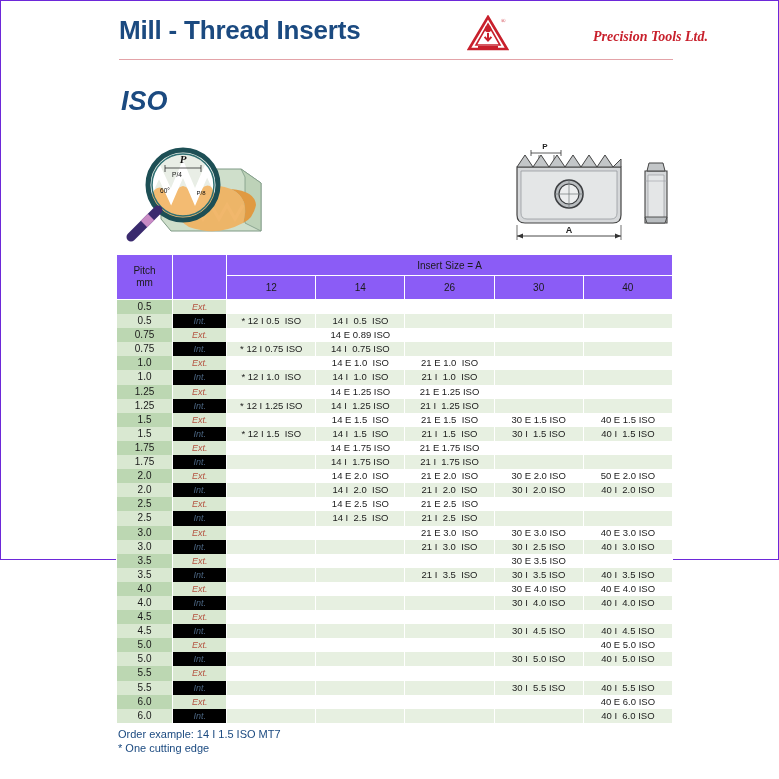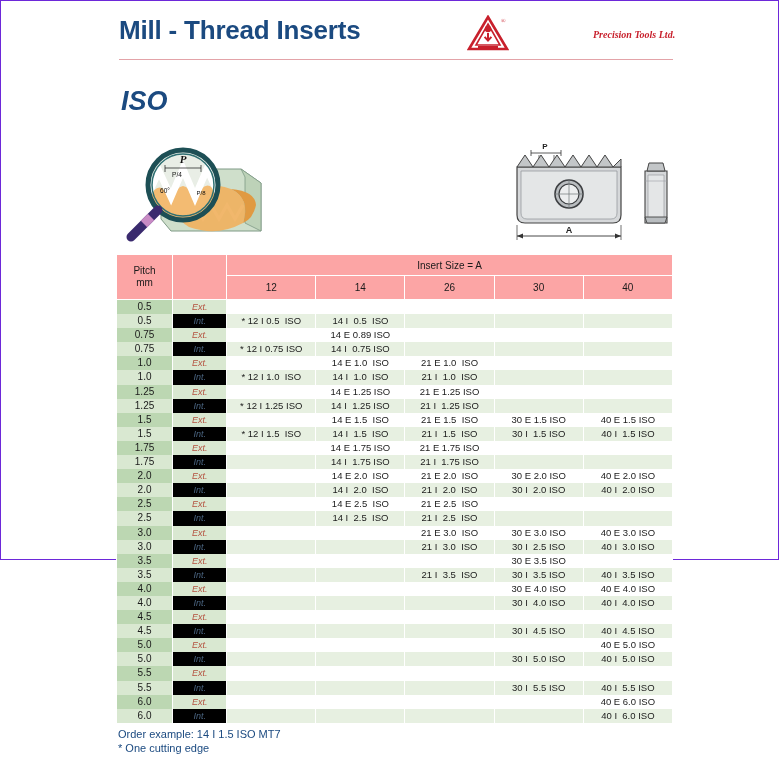--- a/index.html
+++ b/index.html
@@ -65,21 +65,21 @@
     color: #c8202c;
     letter-spacing: -0.3px;
     white-space: nowrap;
   }
   .logo-sub {
     position: absolute;
     left: 126px; top: 16px;
     font-family: "Liberation Serif", serif;
     font-style: italic;
     font-weight: bold;
-    font-size: 10px;
+    font-size: 14px;
     color: #c8202c;
     white-space: nowrap;
   }
 
   
   .iso-heading {
     position: absolute;
     left: 120px; top: 85px;
     font-size: 27px;
     font-weight: bold;
@@ -110,21 +110,21 @@
   }
   .spec-table td, .spec-table th {
     border: 1px solid #ffffff;
     padding: 0;
     margin: 0;
     text-align: center;
     vertical-align: middle;
     font-weight: normal;
   }
   .hdr-green {
-    background: #fca5a5;
+    background: #8b5cf6;
     color: #1a1a1a;
     font-size: 10px;
     font-weight: bold;
   }
   .hdr-pitch {
     height: 44px;
     line-height: 12px;
   }
   .hdr-span {
     height: 20px;
@@ -402,21 +402,21 @@
           <td class="c-val"></td>
           <td class="c-val"></td>
         </tr>
         <tr class="row-ext">
           <td class="c-pitch">2.0</td>
           <td class="c-type">Ext.</td>
           <td class="c-val"></td>
           <td class="c-val">14 E 2.0  ISO</td>
           <td class="c-val">21 E 2.0  ISO</td>
           <td class="c-val">30 E 2.0 ISO</td>
-          <td class="c-val">40 E 2.0 ISO</td>
+          <td class="c-val">50 E 2.0 ISO</td>
         </tr>
         <tr class="row-int">
           <td class="c-pitch">2.0</td>
           <td class="c-type">Int.</td>
           <td class="c-val"></td>
           <td class="c-val">14 I  2.0  ISO</td>
           <td class="c-val">21 I  2.0  ISO</td>
           <td class="c-val">30 I  2.0 ISO</td>
           <td class="c-val">40 I  2.0 ISO</td>
         </tr>

